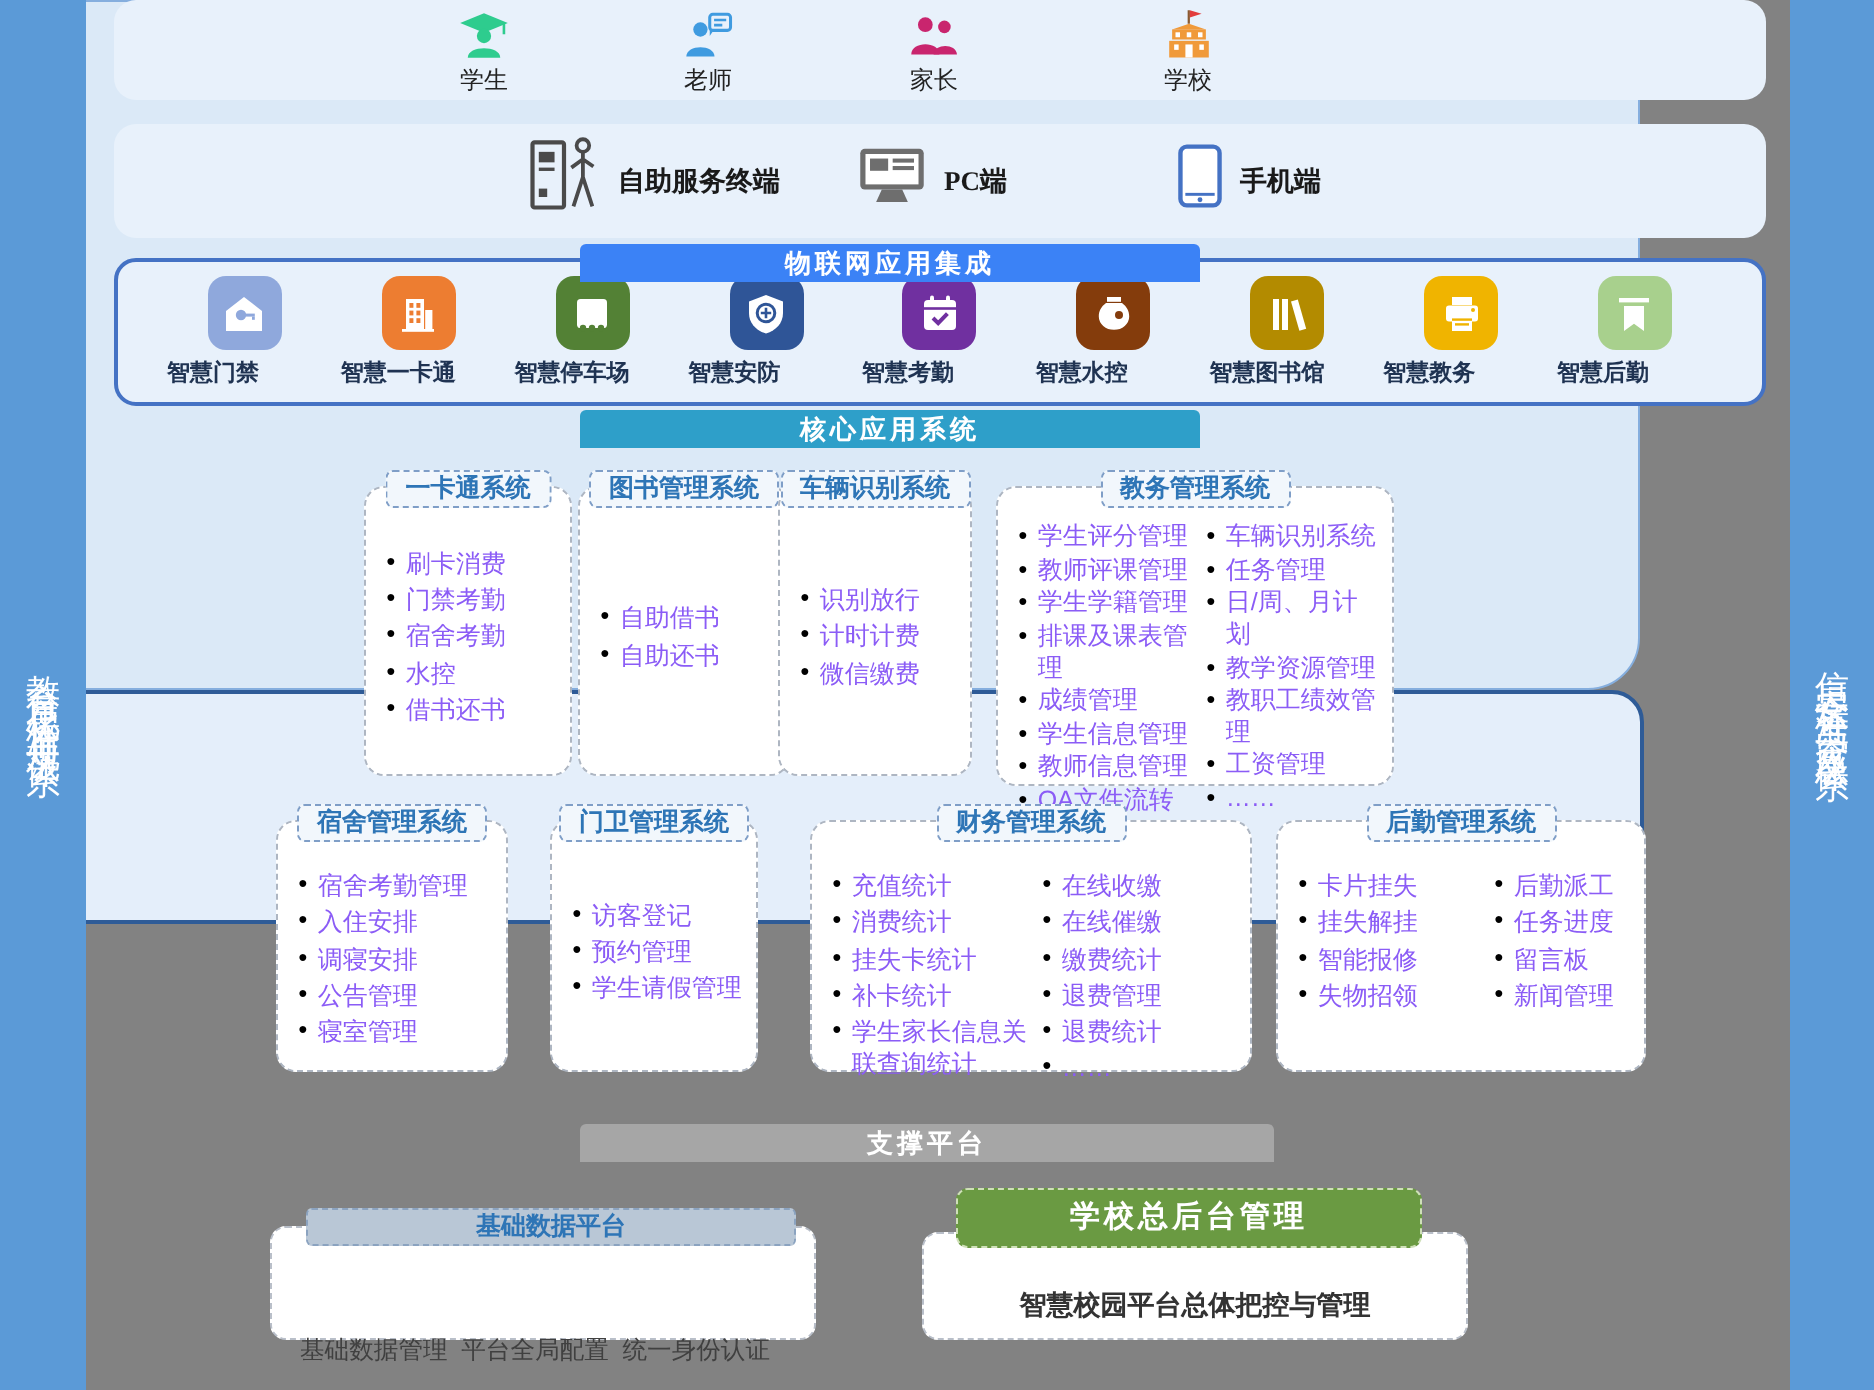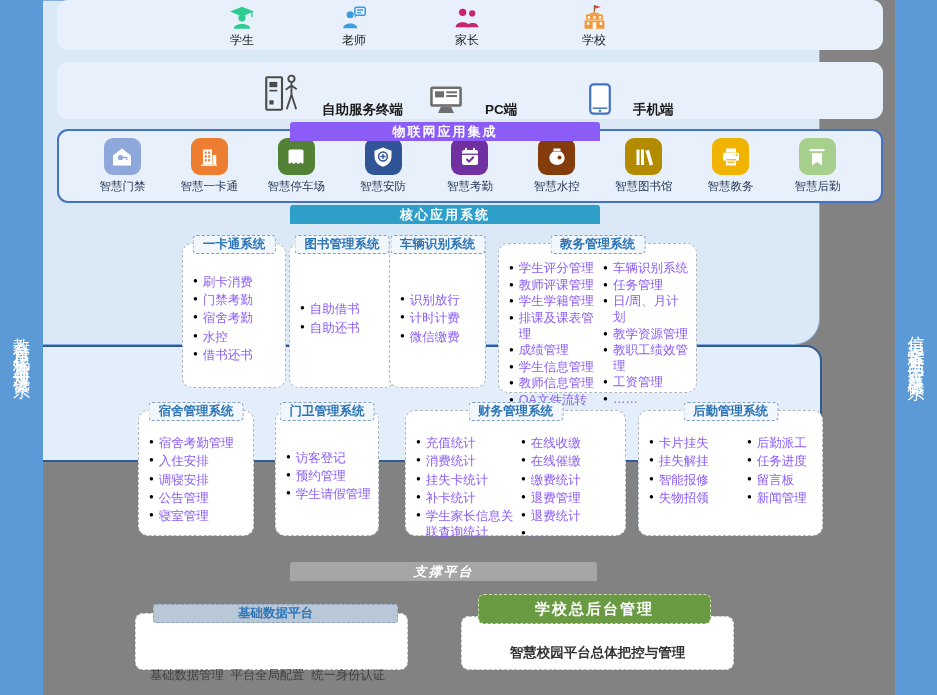--- a/index.html
+++ b/index.html
@@ -21,34 +21,34 @@
   .users-box{left:57px;top:0;width:826px;height:50px;}
   .terminals-box{left:57px;top:62px;width:826px;height:57px;}
   .iot-box{left:57px;top:129px;width:826px;height:74px;border:2px solid #4472c4;}
   .core-box{left:62px;top:214px;width:818px;height:343px;background:#dbe9f7;
             border:1px solid #85aede;border-radius:26px;}
   .support-box{left:62px;top:571px;width:818px;height:113px;background:#e4eefa;
                border:2px solid #2e5b97;border-radius:16px;}
   
   .banner{position:absolute;height:19px;line-height:19px;text-align:center;color:#fff;
           font-size:13px;font-weight:bold;letter-spacing:2px;border-radius:3px 3px 0 0;z-index:5;}
-  .iot-banner{left:290px;top:122px;width:310px;background:#8b5cf6;}
+  .iot-banner{left:290px;top:122px;width:310px;background:#3b82f6;}
   .core-banner{left:290px;top:205px;width:310px;background:#2e9fc9;}
-  .support-banner{left:290px;top:562px;width:307px;background:#a6a6a6;font-style:italic;}
+  .support-banner{left:290px;top:562px;width:347px;background:#a6a6a6;}
   
   .user-item{position:absolute;top:4px;width:84px;text-align:center;}
   .user-item .uicon{height:27px;display:flex;align-items:flex-end;justify-content:center;}
   .user-item .ulabel{font-size:12px;color:#222;margin-top:1px;}
   
-  .term-item{position:absolute;top:0;height:57px;display:flex;align-items:flex-end;gap:22px;}
+  .term-item{position:absolute;top:0;height:57px;display:flex;align-items:center;gap:9px;font-family:Liberation Serif, serif;}
   .term-item .tlabel{font-size:13.5px;font-weight:bold;color:#1a1a1a;}
   
   .iot-row{position:absolute;left:57px;top:138px;width:826px;display:flex;
            justify-content:space-around;padding:0 22px;box-sizing:border-box;z-index:4;}
-  .iot-item{width:78px;text-align:center;}
+  .iot-item{width:78px;font-weight:bold;}
   .iot-icon{width:37px;height:37px;border-radius:9px;margin:0 auto;
             display:flex;align-items:center;justify-content:center;}
   .iot-label{font-size:11.5px;color:#1f3352;margin-top:4px;white-space:nowrap;}
   .t0{background:#8fa8dc;} .t1{background:#ed7d31;} .t2{background:#538135;}
   .t3{background:#2f5597;} .t4{background:#7030a0;} .t5{background:#843c0c;}
   .t6{background:#b38b00;} .t7{background:#f0b400;} .t8{background:#a8d08d;}
   
   .subbox{position:absolute;background:#fff;border:1px dashed #aeb6c2;border-radius:10px;
           box-sizing:border-box;z-index:3;}
   .stitle{position:absolute;top:-9px;left:50%;transform:translateX(-50%);white-space:nowrap;

